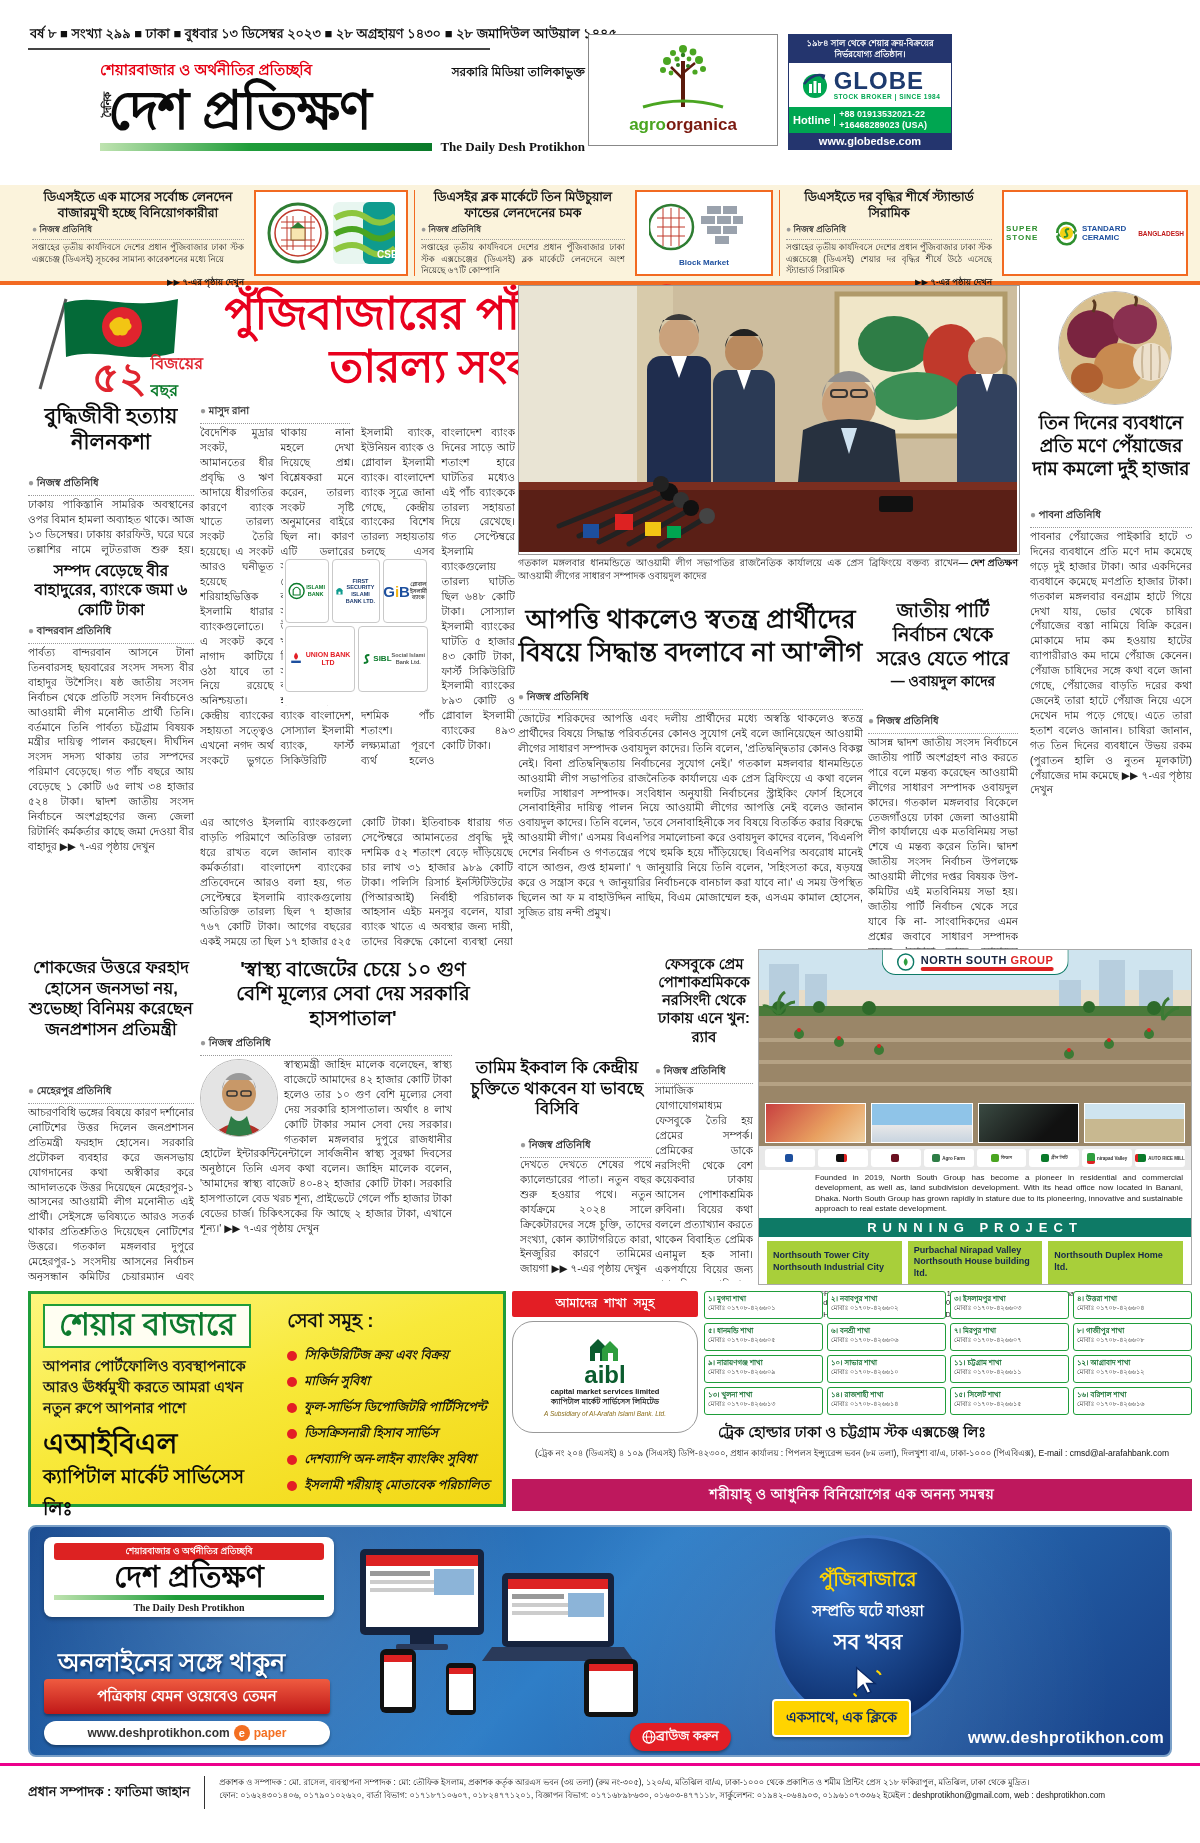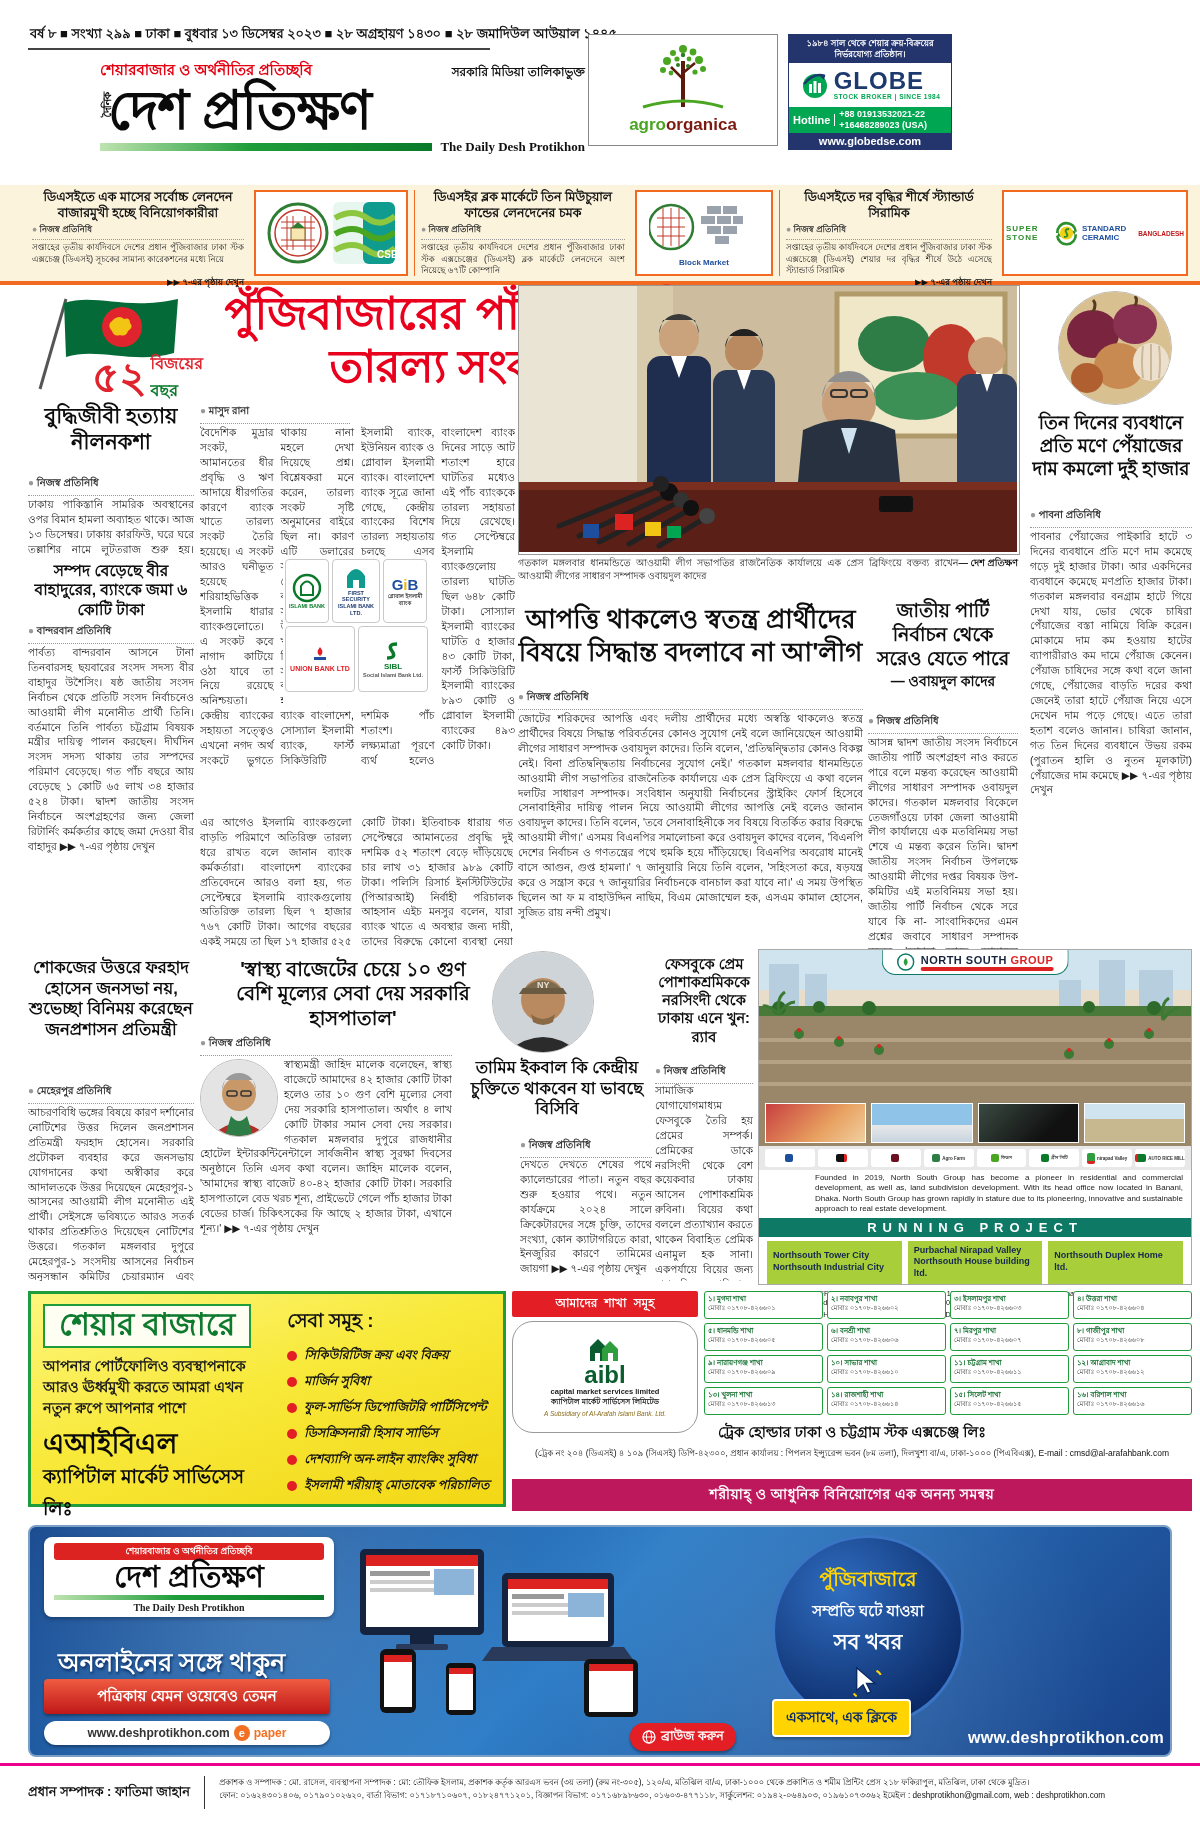--- a/index.html
+++ b/index.html
@@ -54,21 +54,21 @@
   .byline .dot{color:#999;}
   .bodytext{font-size:10.5px;line-height:1.42;text-align:justify;color:#1b1b1b;overflow:hidden;}
   .lead-h{color:#e8001d;font-weight:900;text-align:center;font-size:45px;line-height:1.18;letter-spacing:-0.5px;}
   .cols4{column-count:4;column-gap:7px;}
   .cols2{column-count:2;column-gap:10px;}
   .caption{font-size:9.5px;line-height:1.35;text-align:justify;color:#222;}
   .cap-credit{float:right;font-weight:800;color:#111;}
   .photo-frame{border:1px solid #999;}
   .circle-img{border-radius:50%;overflow:hidden;border:1px solid #bbb;}
   .logo-cluster{background:#fff;display:flex;flex-wrap:wrap;gap:3px;align-content:flex-start;padding:2px;}
-  .bank-tile{background:#fff;border:1px solid #c9c9c9;border-radius:4px;display:flex;flex-direction:column;align-items:center;justify-content:center;text-align:center;padding:2px;box-sizing:border-box;}
+  .bank-tile{background:#fff;border:1px solid #c9c9c9;border-radius:4px;display:flex;flex-direction:row;align-items:center;justify-content:center;text-align:center;padding:2px;box-sizing:border-box;}
   .bank-tile .bt-name{font-size:5.5px;font-weight:800;line-height:1.2;}
   
   .ns-ad{border:1px solid #aaa;background:#fff;box-sizing:border-box;}
   .ns-phos{position:relative;}
   .ns-tab{position:absolute;left:50%;transform:translateX(-50%);top:0;background:#fff;border:1px solid #0e7a66;border-top:none;border-radius:0 0 14px 14px;padding:3px 14px;display:flex;align-items:center;gap:6px;}
   .ns-brand{font-size:11px;font-weight:900;letter-spacing:.5px;color:#16233e;white-space:nowrap;}
   .ns-brand .grp{color:#d22;}
   .ns-url-bar{height:4px;background:#d22;border-radius:2px;margin-top:1px;}
   .ns-thumbs{display:flex;gap:5px;padding:3px 6px;background:#9a8668;}
   .ns-thumb{flex:1;height:38px;border:1px solid #fff;}
@@ -119,21 +119,21 @@
   .b-ribbon{background:linear-gradient(180deg,#ef5b40,#c01818);color:#fff;font-size:15px;font-weight:800;text-align:center;padding:5px 0;border-radius:4px;box-shadow:0 2px 3px rgba(0,0,0,.35);}
   .b-epill{background:#fff;border-radius:14px;display:flex;align-items:center;justify-content:center;gap:4px;padding:4px 8px;box-shadow:0 2px 3px rgba(0,0,0,.35);}
   .b-epill .u{font-size:12px;font-weight:800;color:#333;}
   .e-circ{width:16px;height:16px;border-radius:50%;background:#f36f21;color:#fff;font-weight:900;font-size:11px;display:flex;align-items:center;justify-content:center;}
   .b-epill .pw{font-size:12px;font-weight:800;color:#f36f21;}
   .b-circle{border-radius:50%;background:radial-gradient(circle at 35% 28%,#2f6cc0,#0b2a66 78%);border:3px solid #3a74c4;display:flex;flex-direction:column;align-items:center;justify-content:center;text-align:center;box-sizing:border-box;}
   .bc-1{color:#ffd400;font-size:20px;font-weight:900;}
   .bc-2{color:#fff;font-size:15px;font-weight:700;margin-top:2px;}
   .bc-3{color:#fff;font-size:21px;font-weight:900;margin-top:2px;}
   .b-yellow{background:#ffd400;color:#0b2a66;font-size:14px;font-weight:900;padding:5px 12px;border-radius:4px;border:2px solid #fff;box-shadow:0 2px 3px rgba(0,0,0,.3);}
-  .b-browse{background:#e31e25;color:#fff;font-size:12.5px;font-weight:800;border-radius:14px;display:flex;align-items:center;gap:5px;padding:4px 12px;box-shadow:0 2px 3px rgba(0,0,0,.35);}
+  .b-browse{background:#e31e25;color:#fff;font-size:12.5px;font-weight:800;border-radius:14px;display:flex;align-items:center;padding:4px 12px;box-shadow:0 2px 3px rgba(0,0,0,.35);}
   .b-site{color:#fff;font-size:16px;font-weight:900;letter-spacing:.3px;}
   
   .footer{border-top:3px solid #ec008c;margin-top:4px;padding:10px 28px 0;display:flex;align-items:flex-start;gap:14px;}
   .f-editor{font-size:13px;font-weight:800;color:#111;border-right:1.5px solid #333;padding:6px 14px 6px 0;white-space:nowrap;}
   .f-info{font-size:8.2px;color:#111;line-height:1.6;}
 </style>
 </head>
 <body>
 
 <div class="page">
@@ -448,31 +448,20 @@
           <path d="M30 56 q8 10 16 0 l6 20 h-28 z" fill="#2e7d46"></path>
           <circle cx="38" cy="34" r="17" fill="#c89868"></circle>
           <path d="M21 30 a17 17 0 0 1 34 0 l-3 -10 h-28 z" fill="#9a9a9a"></path>
           <rect x="26" y="31" width="10" height="5" rx="2" fill="none" stroke="#333" stroke-width="1.5"></rect>
           <rect x="40" y="31" width="10" height="5" rx="2" fill="none" stroke="#333" stroke-width="1.5"></rect>
         </svg>
       </span>
       <span>স্বাস্থ্যমন্ত্রী জাহিদ মালেক বলেছেন, স্বাস্থ্য বাজেটে আমাদের ৪২ হাজার কোটি টাকা হলেও তার ১০ গুণ বেশি মূল্যের সেবা দেয় সরকারি হাসপাতাল। অর্থাৎ ৪ লাখ কোটি টাকার সমান সেবা দেয় সরকার। গতকাল মঙ্গলবার দুপুরে রাজধানীর হোটেল ইন্টারকন্টিনেন্টালে সার্বজনীন স্বাস্থ্য সুরক্ষা দিবসের অনুষ্ঠানে তিনি এসব কথা বলেন। জাহিদ মালেক বলেন, 'আমাদের স্বাস্থ্য বাজেট ৪০-৪২ হাজার কোটি টাকা। সরকারি হাসপাতালে বেড খরচ শূন্য, প্রাইভেটে গেলে পাঁচ হাজার টাকা বেডের চার্জ। চিকিৎসকের ফি আছে ২ হাজার টাকা, এখানে শূন্য।'  ▶▶ ৭-এর পৃষ্ঠায় দেখুন</span>
     </div>
 
-    <div class="abs circle-img" style="left:492px;top:666px;width:100px;height:100px;">
-      <svg width="100" height="100" viewBox="0 0 100 100">
-        <rect width="100" height="100" fill="#cfd4d8"></rect>
-        <path d="M14 100 q36 -30 72 0 z" fill="#2b2b2b"></path>
-        <circle cx="50" cy="48" r="22" fill="#b98a5f"></circle>
-        <path d="M30 40 a22 20 0 0 1 40 0 l4 2 h-48 z" fill="#7a6a50"></path>
-        <path d="M26 42 h48 l-4 -6 h-40 z" fill="#6a5a42"></path>
-        <text x="44" y="36" font-size="9" font-weight="bold" fill="#e8e0d0">NY</text>
-        <path d="M38 62 q12 10 24 0 l-2 8 q-10 6 -20 0z" fill="#8a6a45"></path>
-      </svg>
-    </div>
     <div class="abs hl" style="left:462px;top:772px;width:190px;font-size:16.5px;">তামিম ইকবাল কি কেন্দ্রীয় চুক্তিতে থাকবেন যা ভাবছে বিসিবি</div>
     <div class="abs byline" style="left:520px;top:852px;width:132px;"><span class="dot">● </span><span>নিজস্ব প্রতিনিধি</span></div>
     <div class="abs bodytext" style="left:520px;top:872px;width:132px;height:124px;">দেখতে দেখতে শেষের পথে ক্যালেন্ডারের পাতা। নতুন বছর শুরু হওয়ার পথে। নতুন কার্যক্রমে ২০২৪ সালে ক্রিকেটারদের সঙ্গে চুক্তি, তাদের সংখ্যা, কোন ক্যাটাগরিতে কারা, ইনজুরির কারণে তামিমের জায়গা  ▶▶ ৭-এর পৃষ্ঠায় দেখুন</div>
 
     <div class="abs hl" style="left:655px;top:670px;width:98px;font-size:14.5px;">ফেসবুকে প্রেম পোশাকশ্রমিককে নরসিংদী থেকে ঢাকায় এনে খুন: র‍্যাব</div>
     <div class="abs byline" style="left:655px;top:778px;width:98px;"><span class="dot">● </span><span>নিজস্ব প্রতিনিধি</span></div>
     <div class="abs bodytext" style="left:655px;top:798px;width:98px;height:198px;">সামাজিক যোগাযোগমাধ্যম ফেসবুকে তৈরি হয় প্রেমের সম্পর্ক। প্রেমিকের ডাকে নরসিংদী থেকে বেশ কয়েকবার ঢাকায় আসেন পোশাকশ্রমিক রুবিনা। বিয়ের কথা বললে প্রত্যাখ্যান করতে থাকেন বিবাহিত প্রেমিক এনামুল হক সানা। একপর্যায়ে বিয়ের জন্য চাপ দিলে প্রেমিকাকে আশুলিয়ার বাসায় ডেকে নিয়ে শ্বাসচাপা দিয়ে হত্যা  ▶▶ ৭-এর পৃষ্ঠায় দেখুন</div>
 
     <div class="abs ns-ad" style="left:758px;top:664px;width:434px;height:336px;">
       <div class="ns-phos" style="height:150px;">

